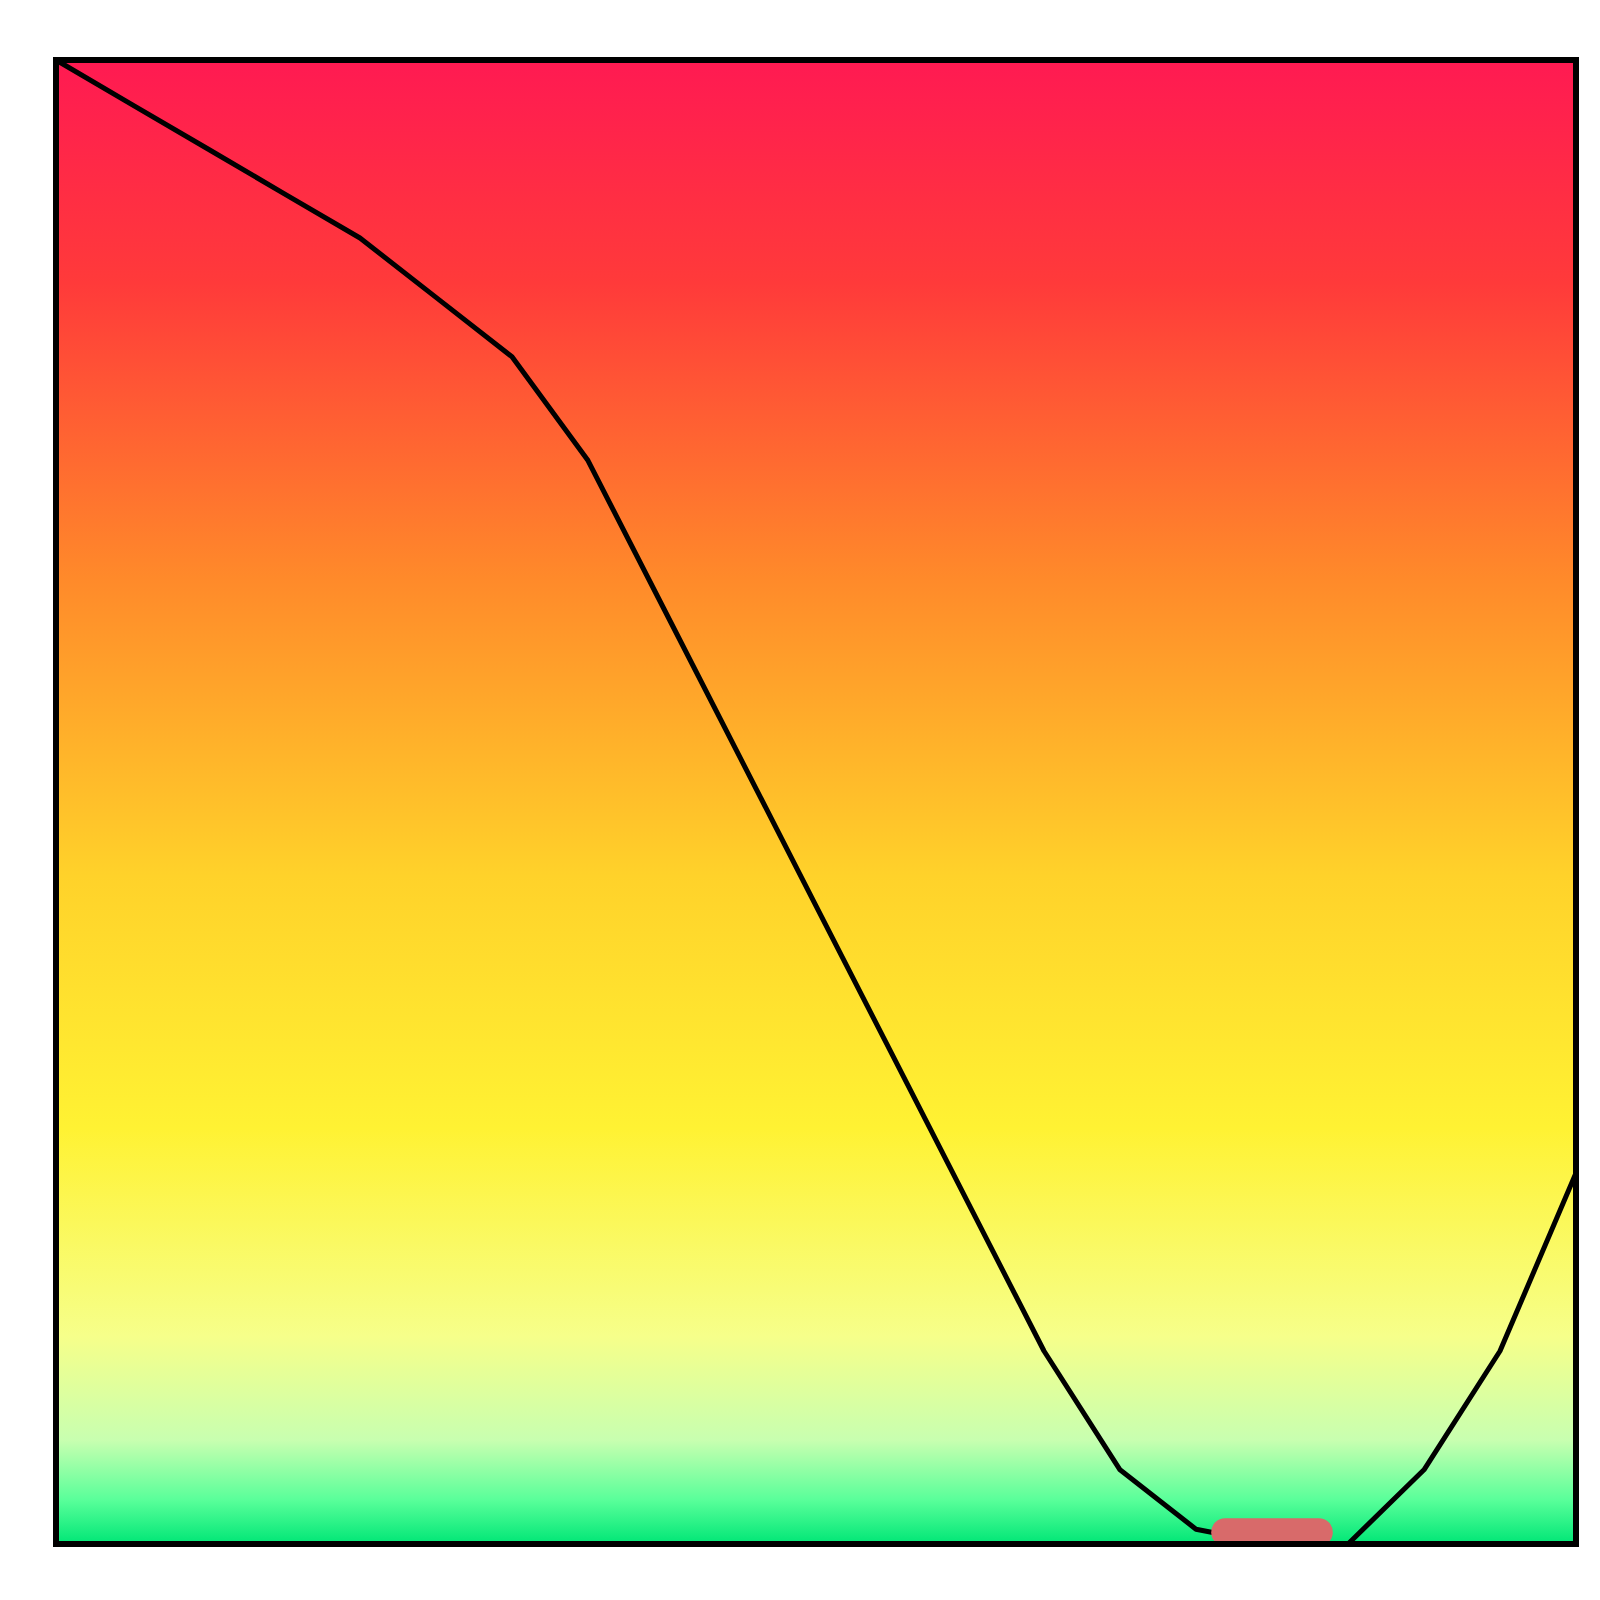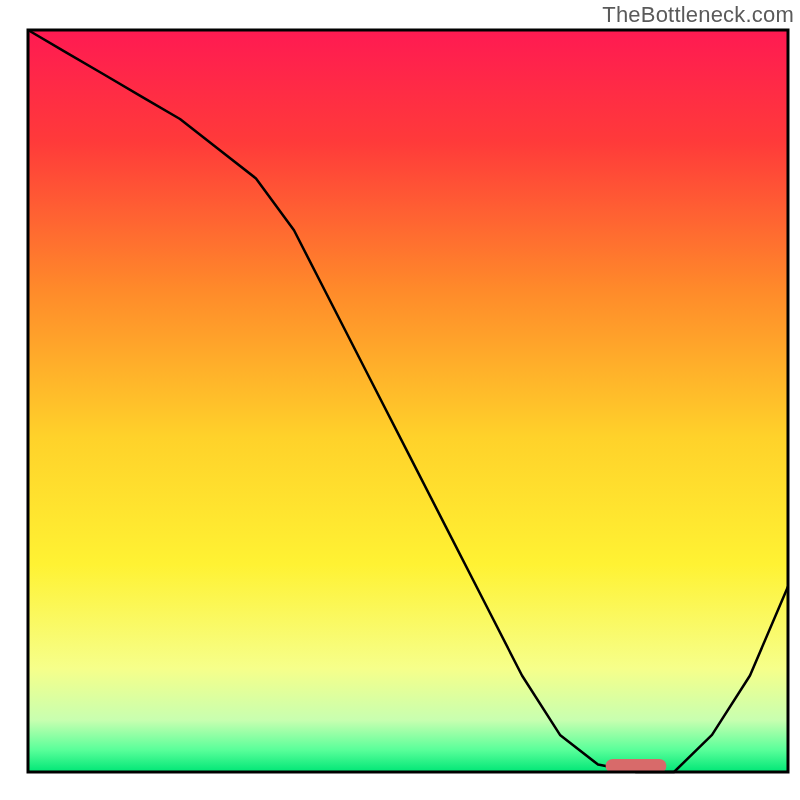--- a/index.html
+++ b/index.html
@@ -28,21 +28,20 @@
   svg.chart {
     display: block;
     width: 800px;
     height: 800px;
   }
 </style>
 </head>
 <body>
 
 <div class="chart-wrap">
-  <div class="watermark">TheBottleneck.com</div>
   <svg class="chart" viewBox="0 0 800 800">
     <defs>
       <linearGradient id="bgGrad" x1="0" y1="0" x2="0" y2="1">
           <stop offset="0%" stop-color="#ff1a52"></stop>
           <stop offset="15%" stop-color="#ff3a3a"></stop>
           <stop offset="35%" stop-color="#ff8a2a"></stop>
           <stop offset="55.00000000000001%" stop-color="#ffd22a"></stop>
           <stop offset="72%" stop-color="#fff233"></stop>
           <stop offset="86%" stop-color="#f6ff8a"></stop>
           <stop offset="93%" stop-color="#c8ffb0"></stop>

